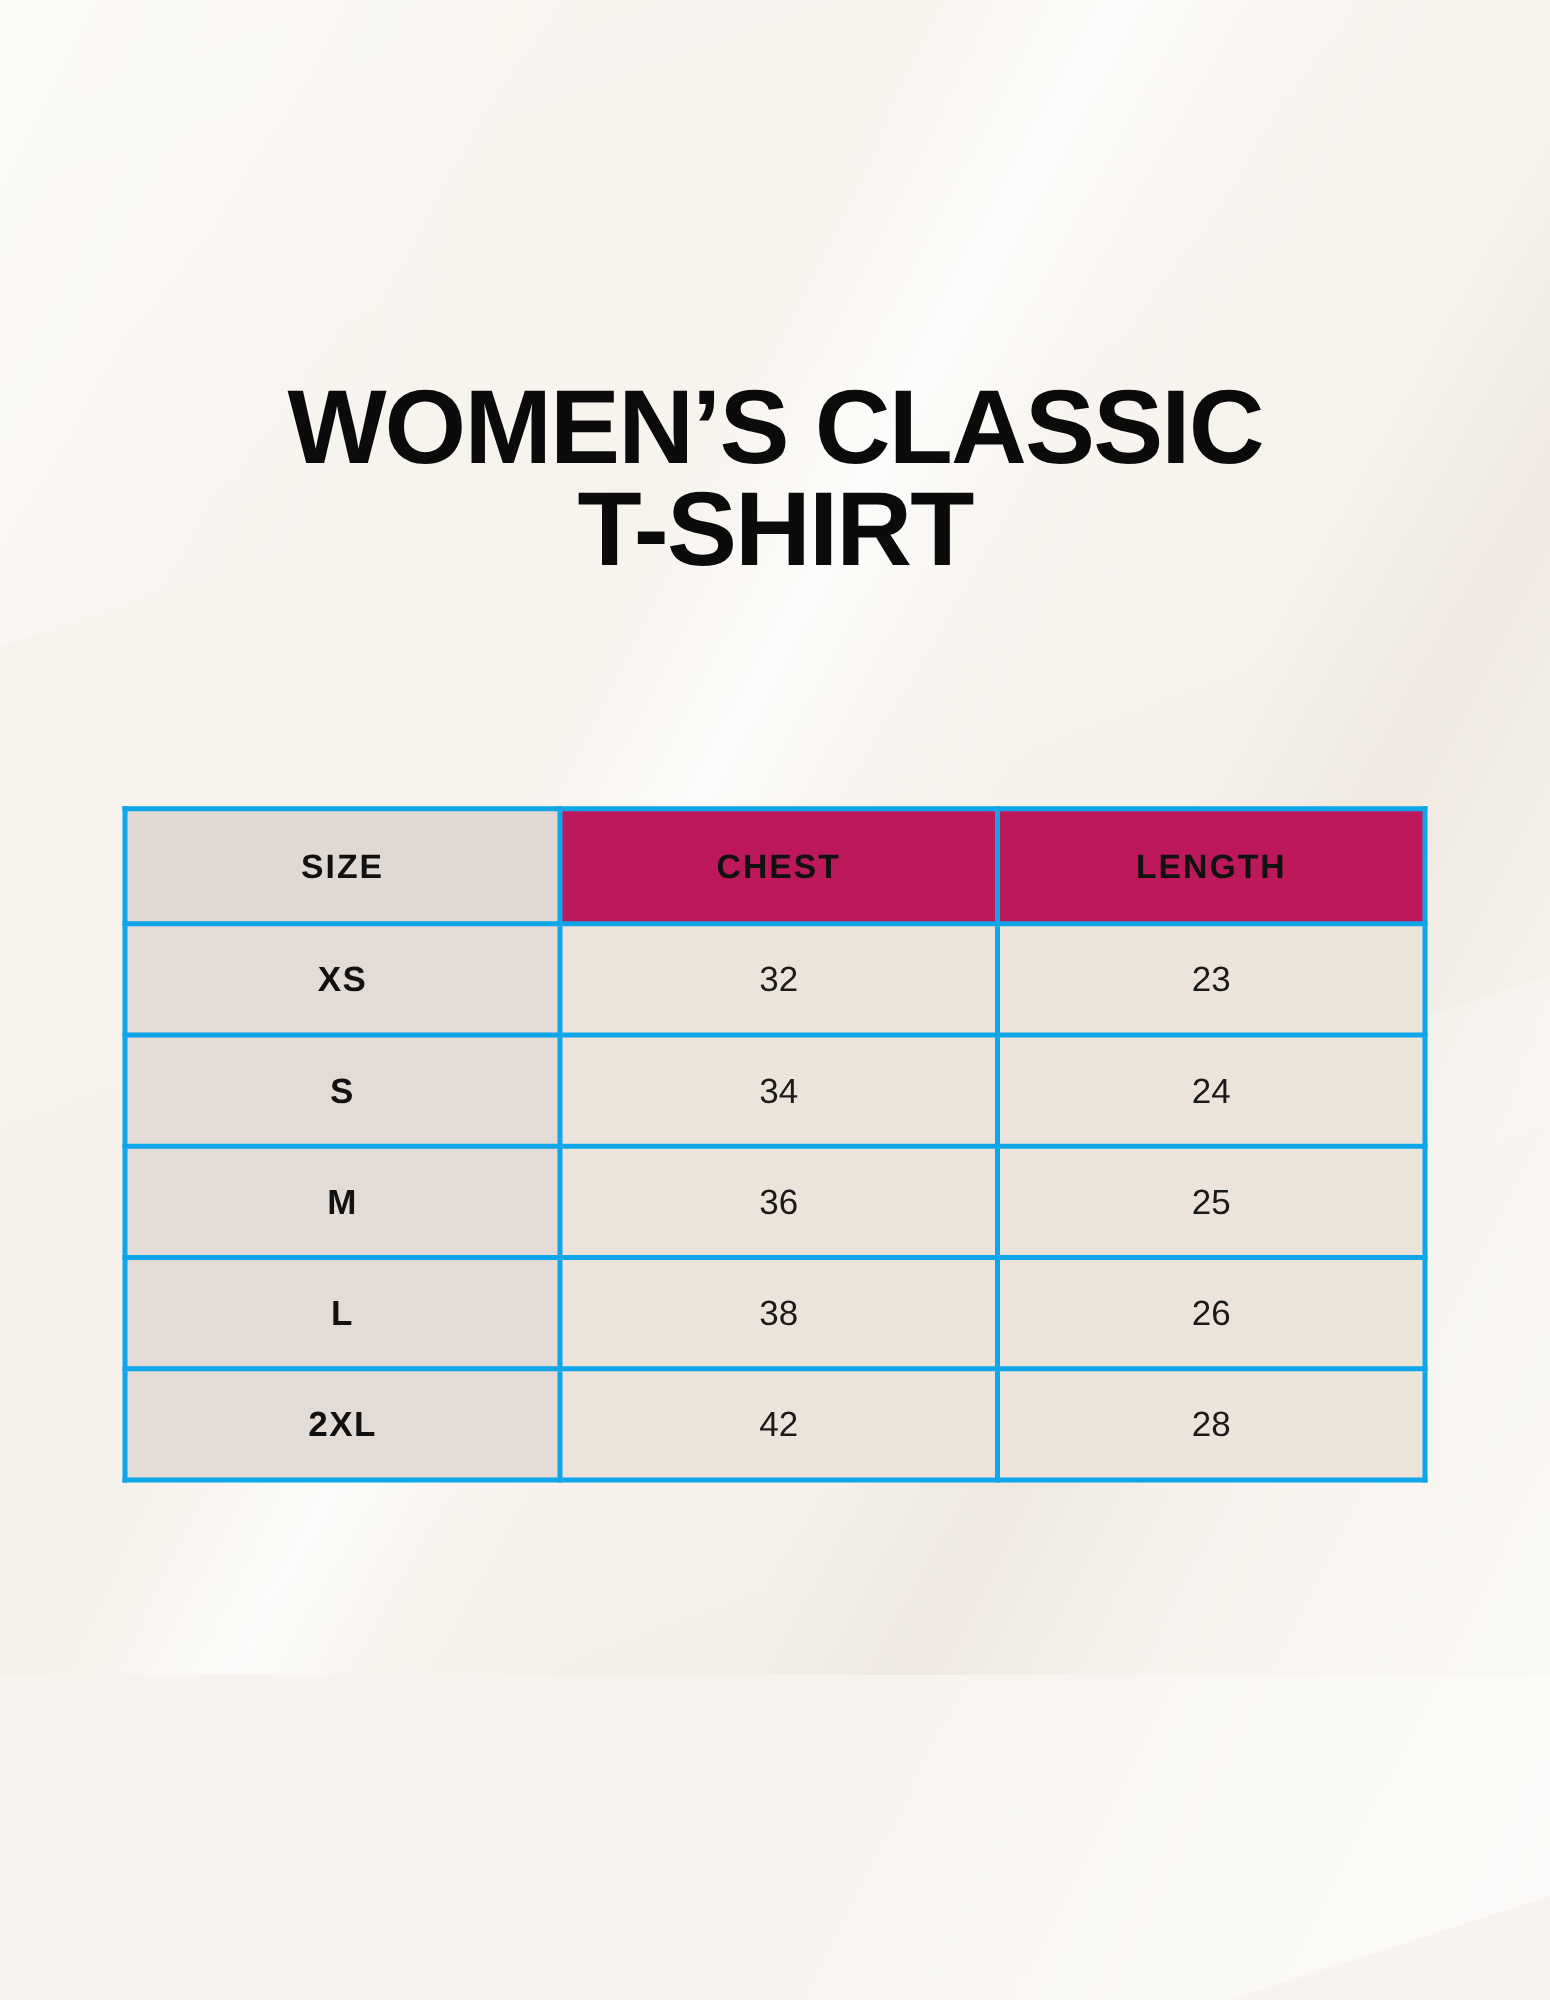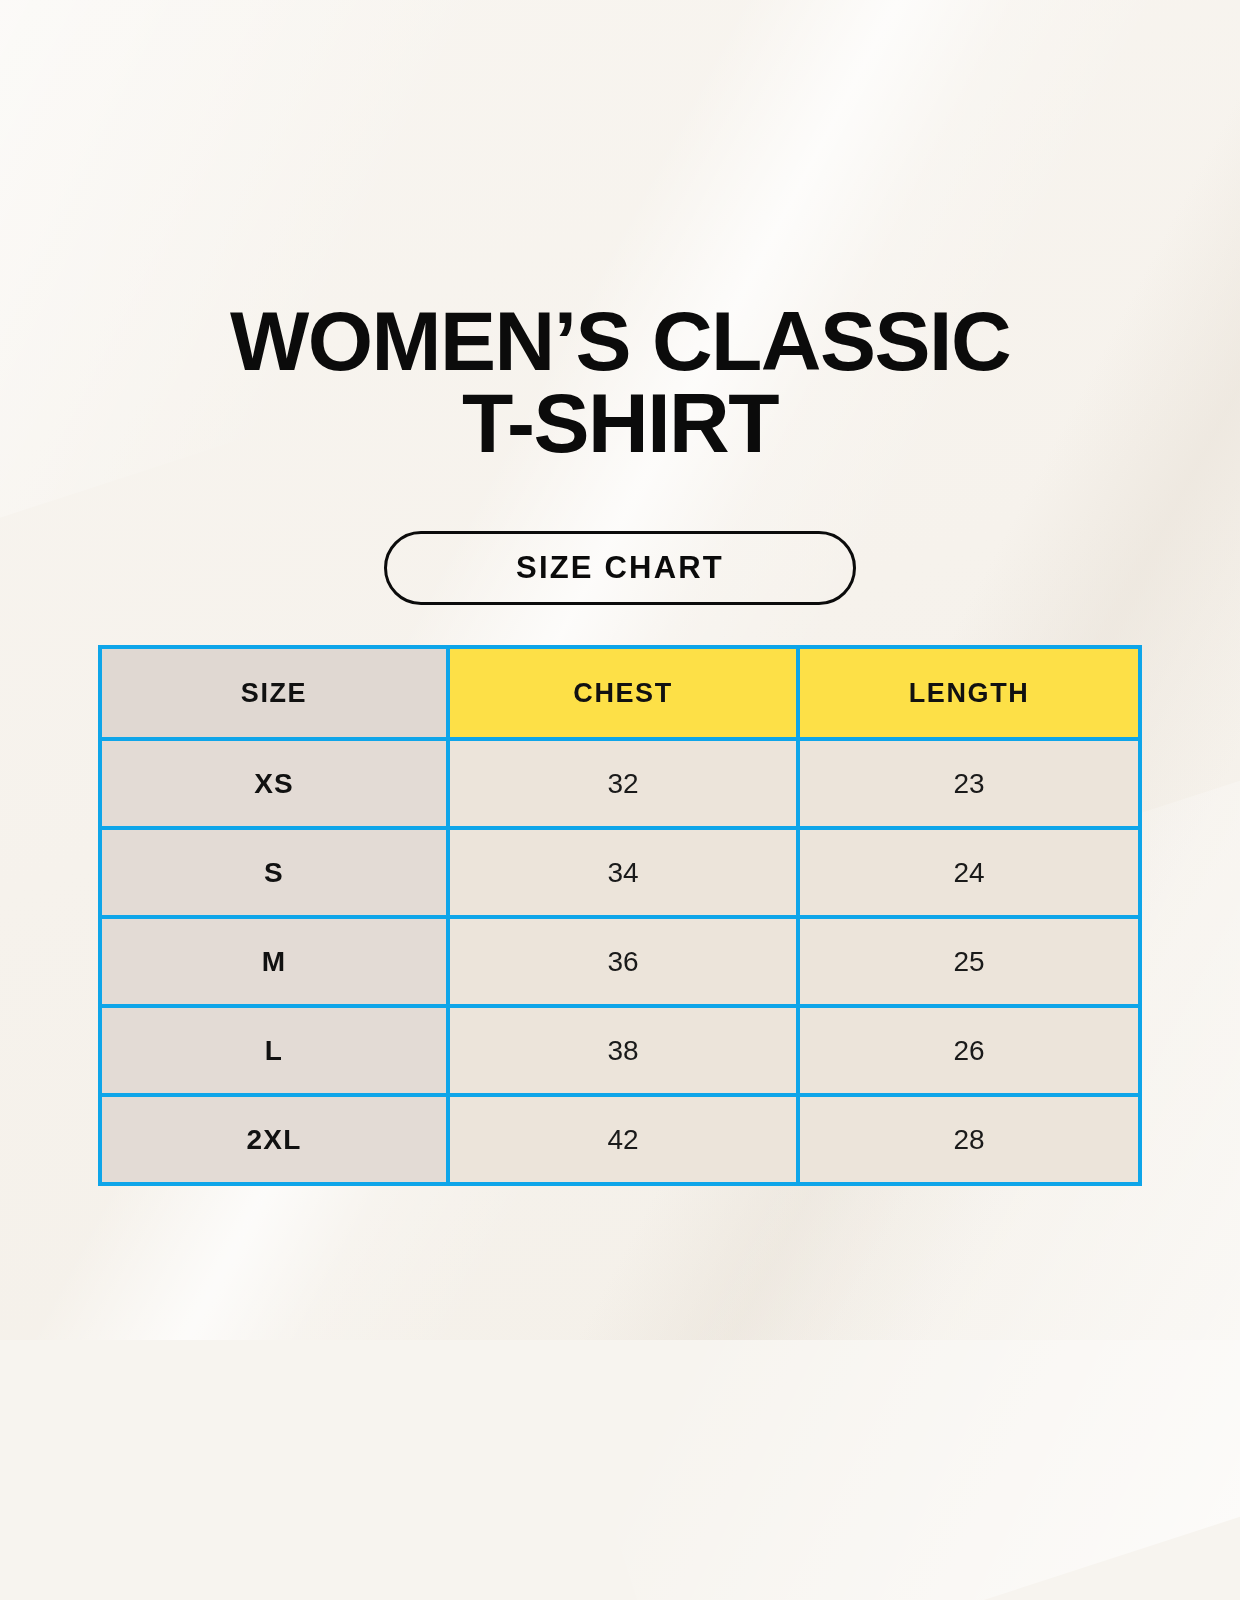--- a/index.html
+++ b/index.html
@@ -124,21 +124,21 @@
     font-size: 27px;
     font-weight: 700;
     letter-spacing: 1.6px;
     color: #111;
     text-transform: uppercase;
   }
   th.head-size {
     background: #e0d8d2;
   }
   th.head-measure {
-    background: #fde047;
+    background: #be185d;
   }
   td.cell-size {
     background: #e3dbd5;
     font-size: 28px;
     font-weight: 700;
     letter-spacing: 1.2px;
     color: #111;
   }
   td.cell-value {
     background: #ece4da;
@@ -167,23 +167,20 @@
   <div class="bg-corner tl"></div>
   <div class="bg-corner br"></div>
 
   <div class="title-block">
     <h1 class="title">
       <span>WOMEN’S CLASSIC</span>
       <span class="line2">T-SHIRT</span>
     </h1>
   </div>
 
-  <div class="pill-wrap">
-    <div class="pill">SIZE CHART</div>
-  </div>
 
   <div class="table-wrap">
     <table class="size-chart">
       <colgroup>
         <col class="c-size">
         <col class="c-chest">
         <col class="c-len">
       </colgroup>
       <thead>
         <tr>

